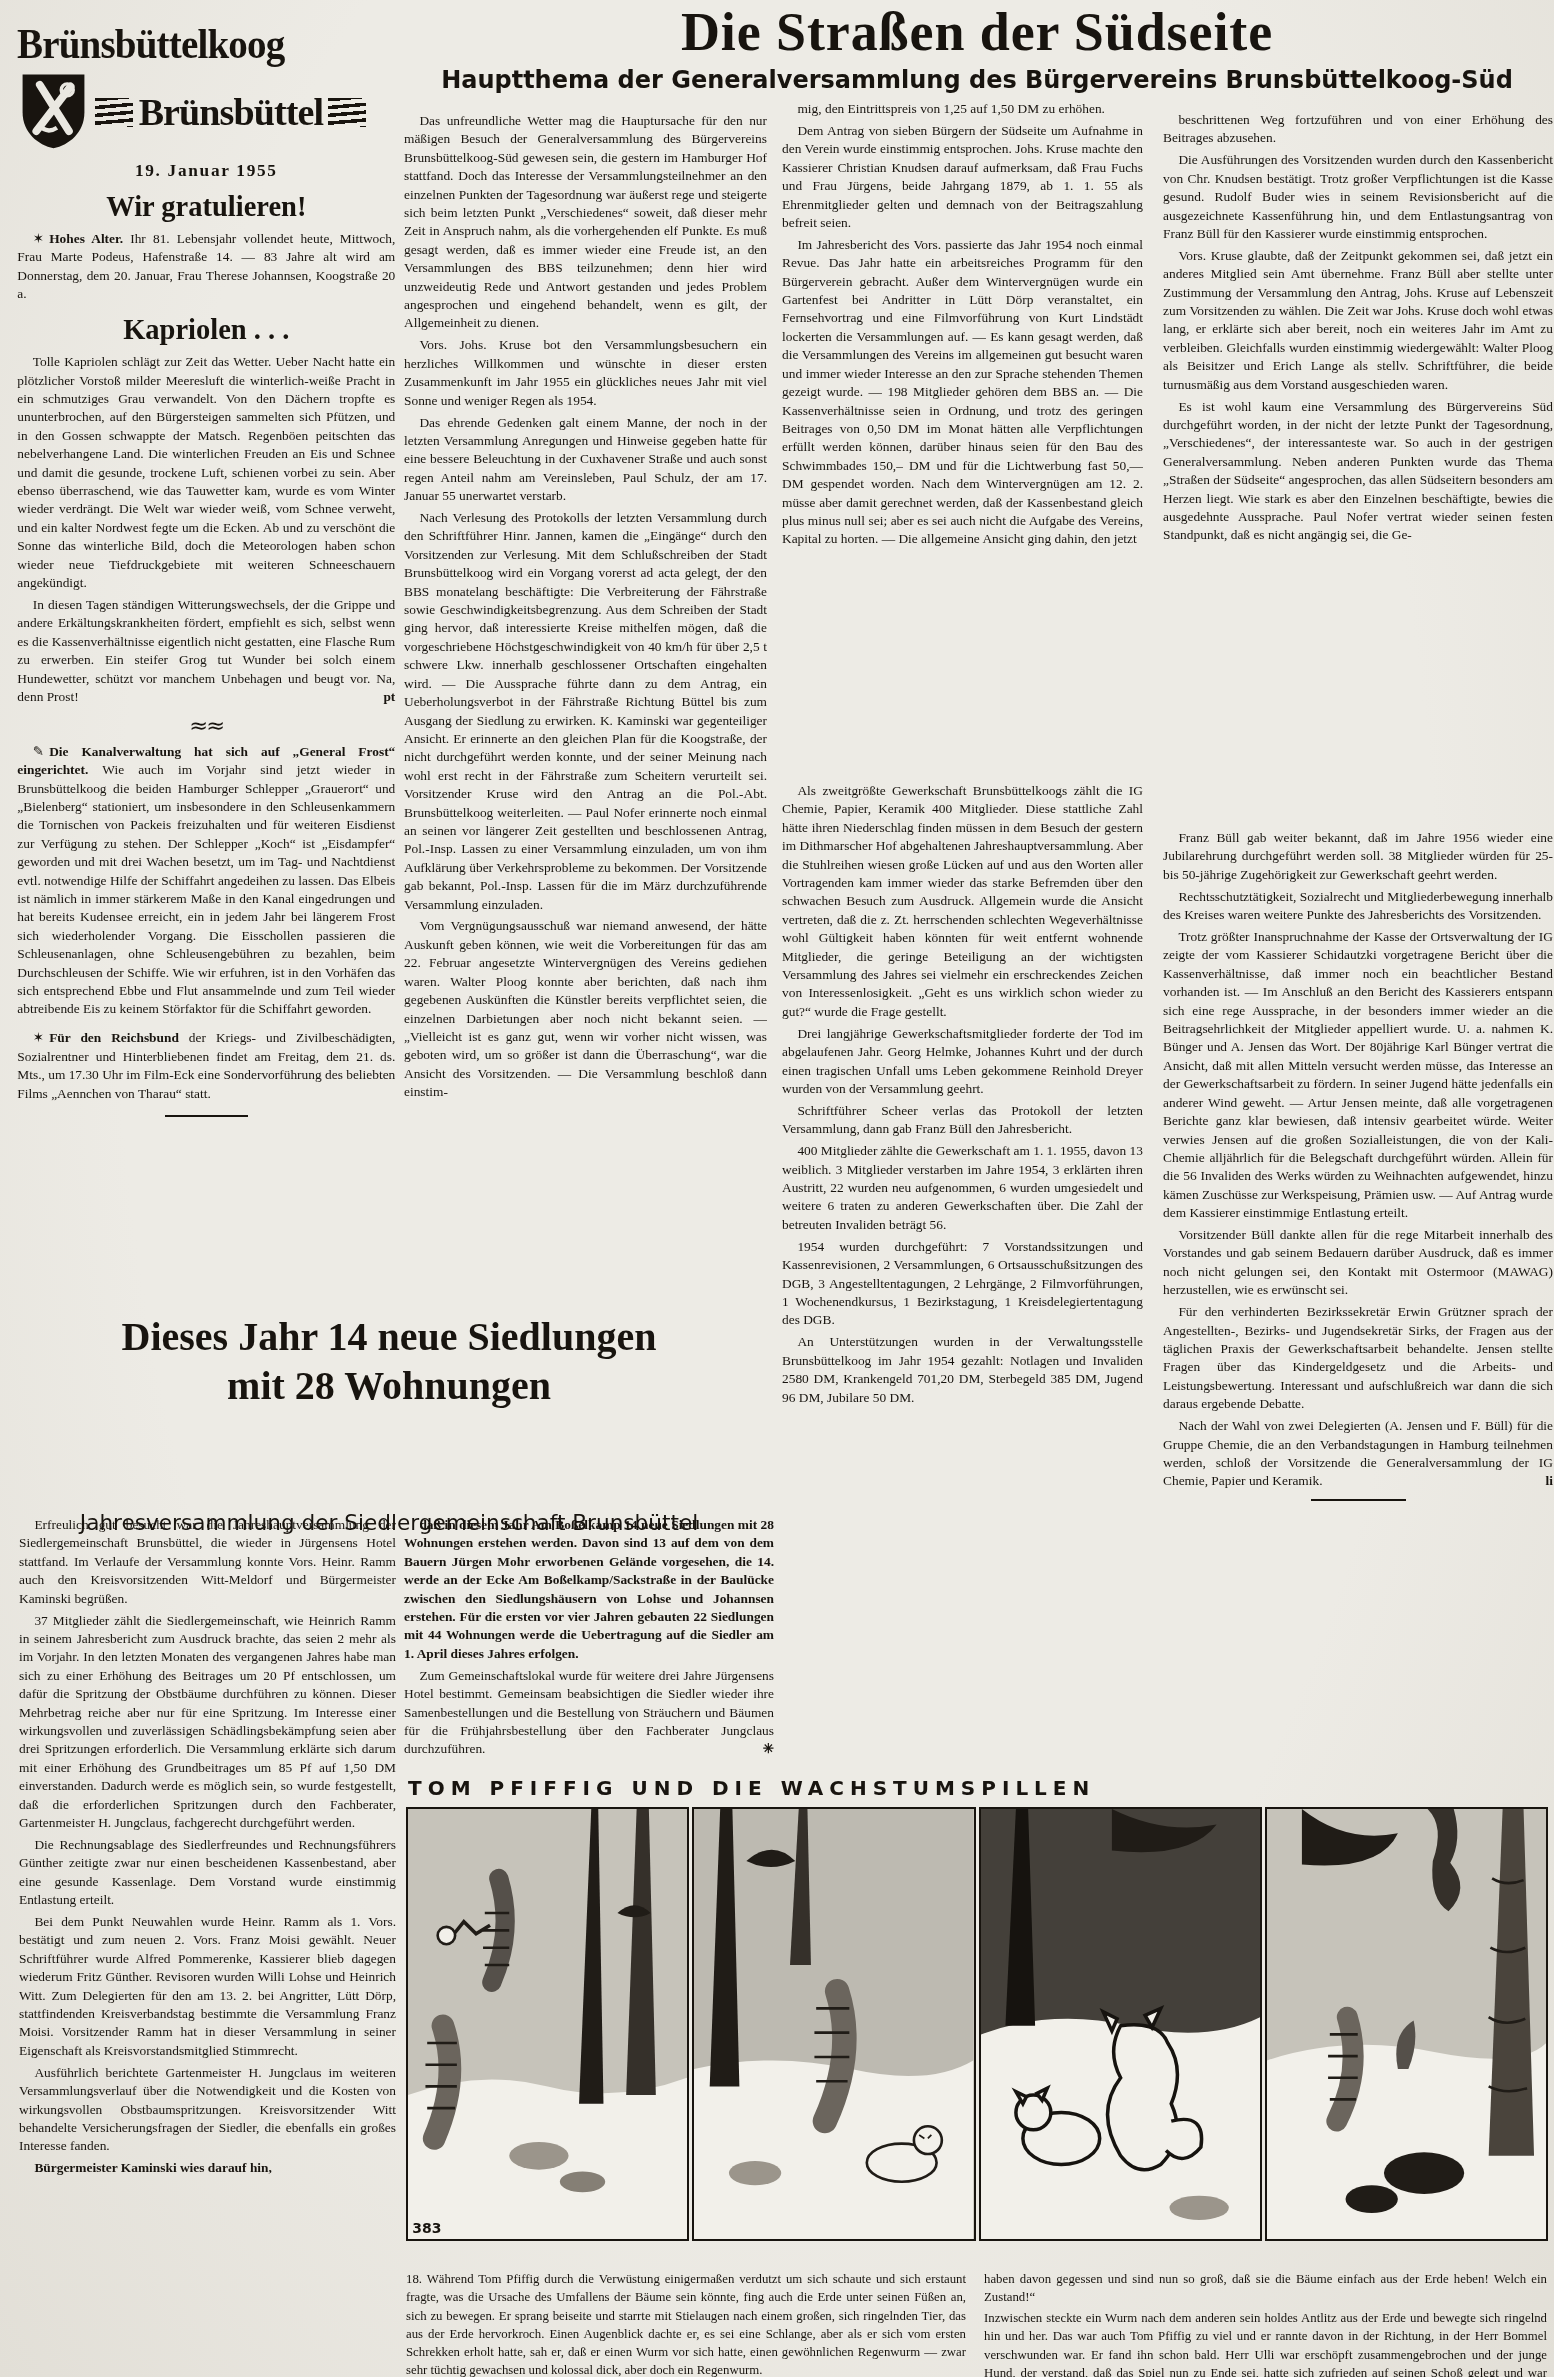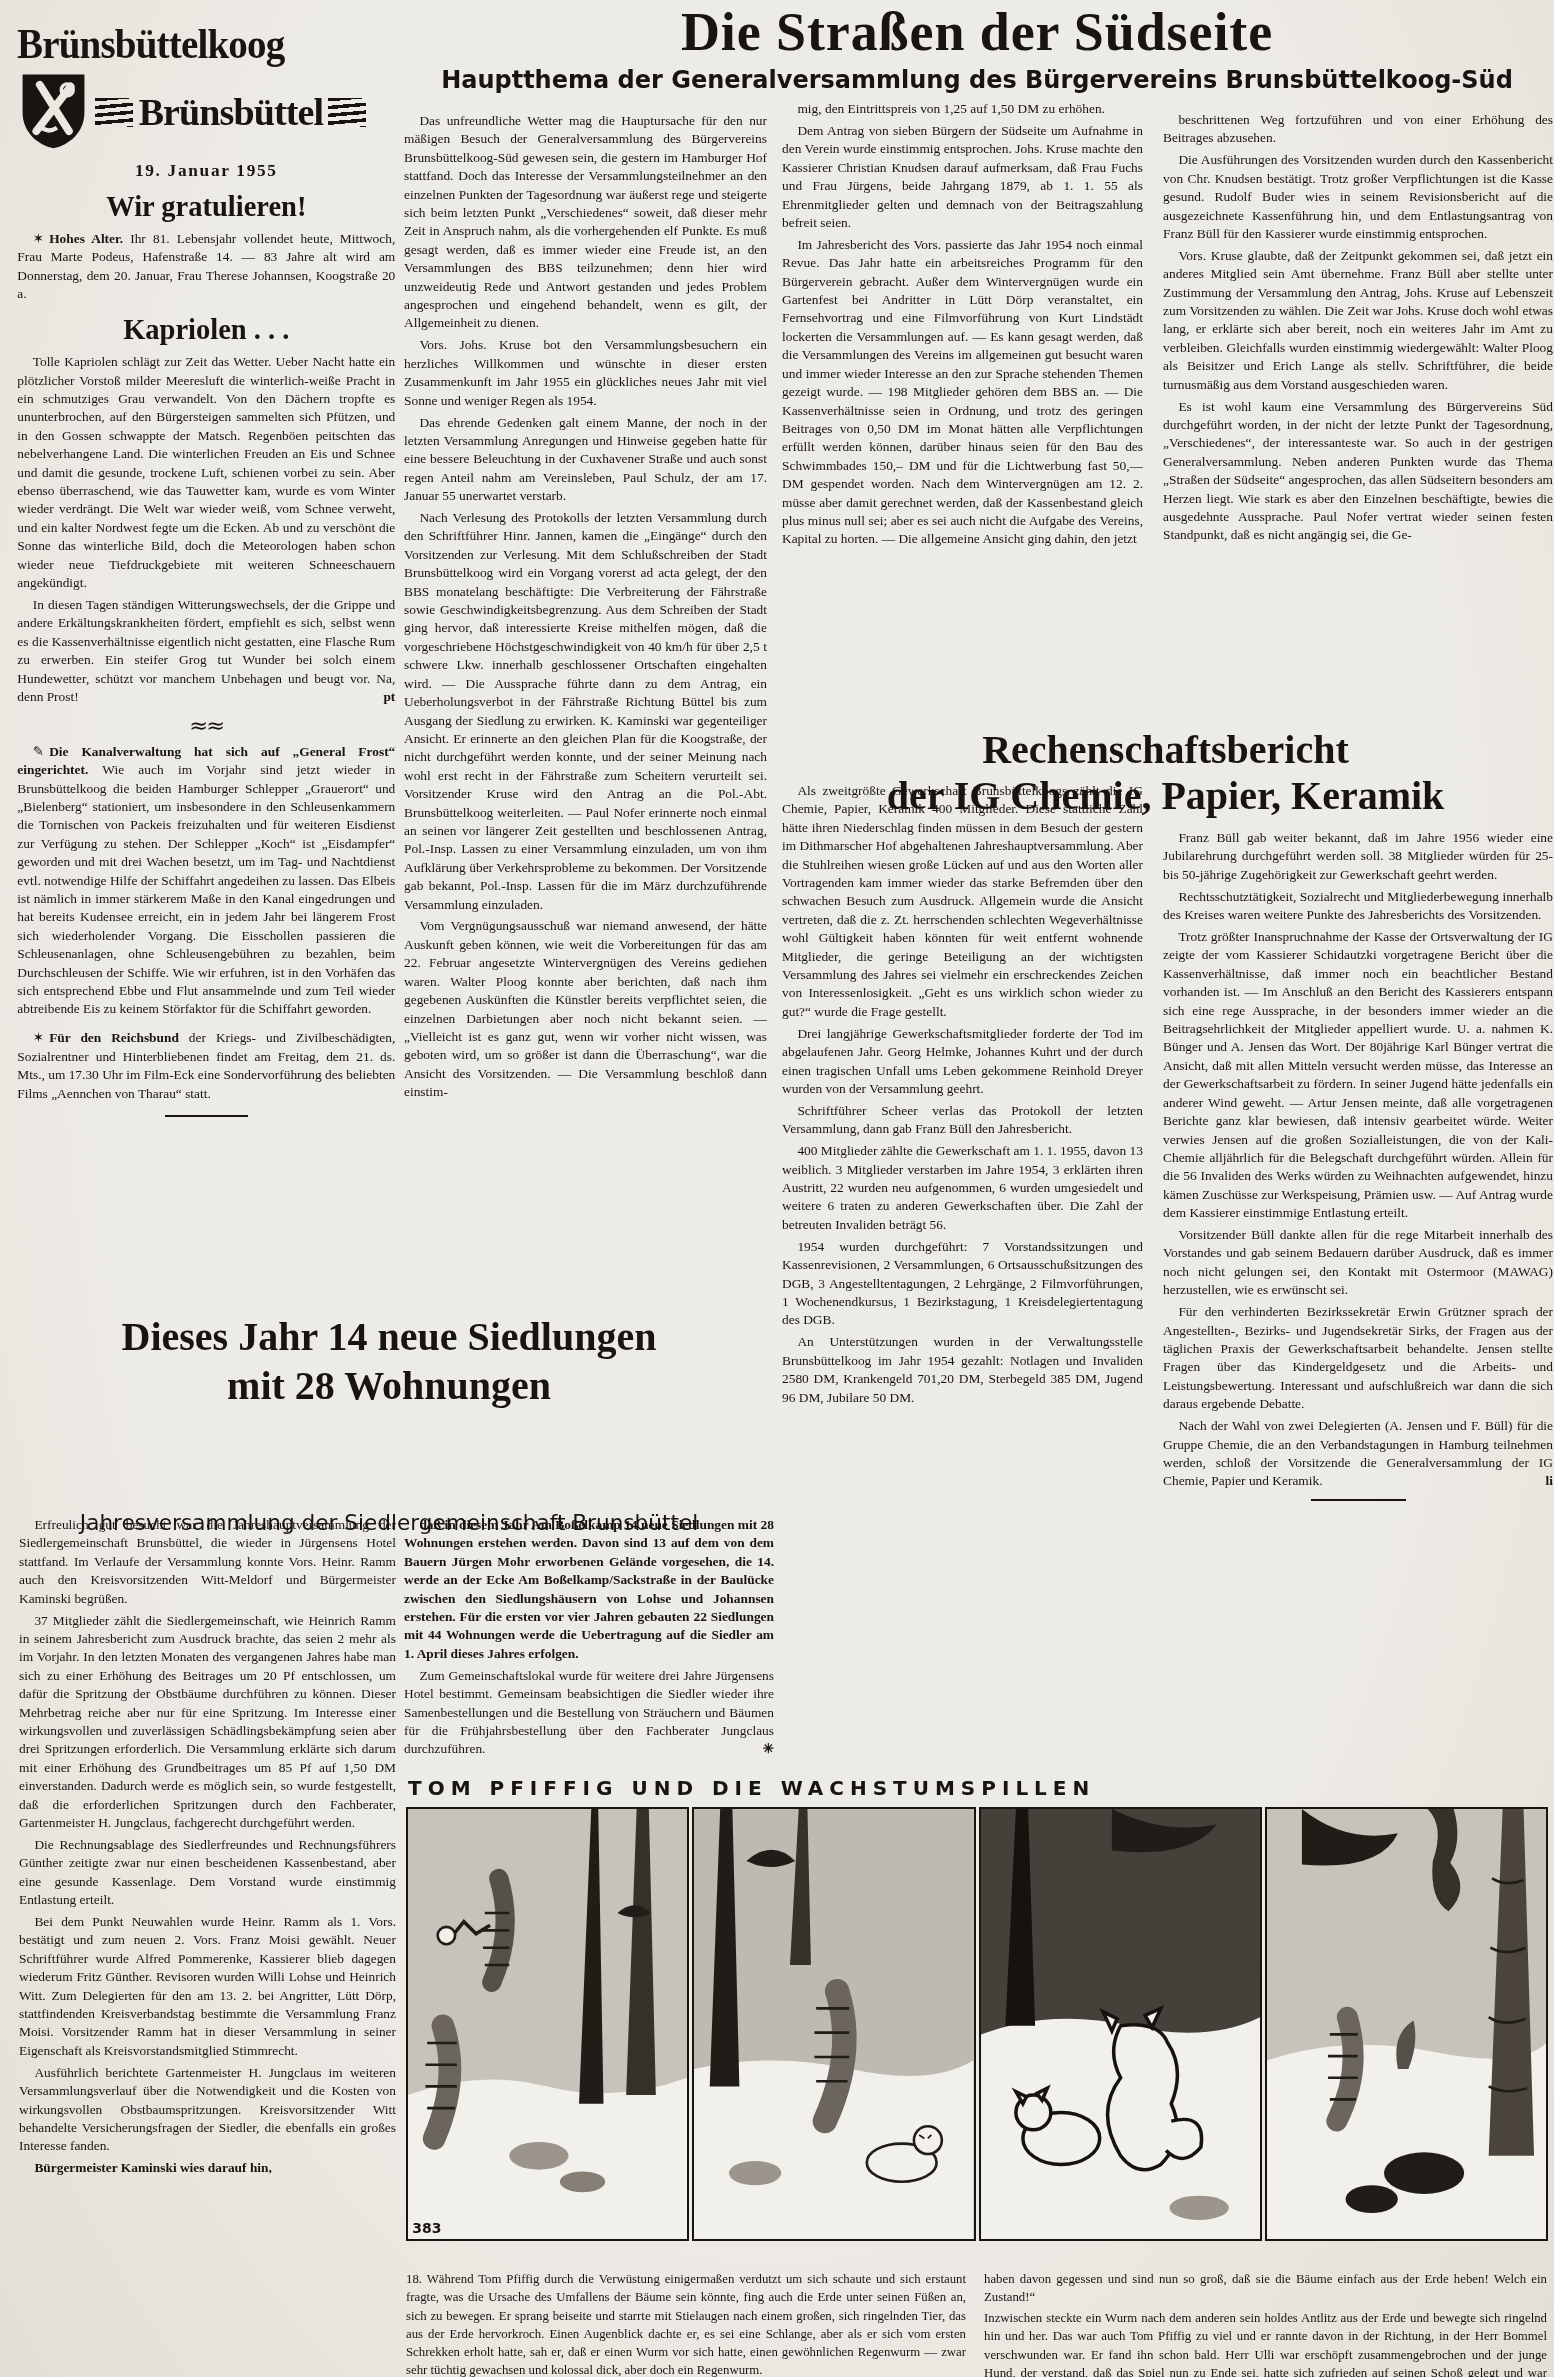--- a/index.html
+++ b/index.html
@@ -115,24 +115,20 @@
       <p>Dem Antrag von sieben Bürgern der Südseite um Aufnahme in den Verein wurde einstimmig entsprochen. Johs. Kruse machte den Kassierer Christian Knudsen darauf aufmerksam, daß Frau Fuchs und Frau Jürgens, beide Jahrgang 1879, ab 1. 1. 55 als Ehrenmitglieder gelten und demnach von der Beitragszahlung befreit seien.</p>
       <p>Im Jahresbericht des Vors. passierte das Jahr 1954 noch einmal Revue. Das Jahr hatte ein arbeitsreiches Programm für den Bürgerverein gebracht. Außer dem Wintervergnügen wurde ein Gartenfest bei Andritter in Lütt Dörp veranstaltet, ein Fernsehvortrag und eine Filmvorführung von Kurt Lindstädt lockerten die Versammlungen auf. — Es kann gesagt werden, daß die Versammlungen des Vereins im allgemeinen gut besucht waren und immer wieder Interesse an den zur Sprache stehenden Themen gezeigt wurde. — 198 Mitglieder gehören dem BBS an. — Die Kassenverhältnisse seien in Ordnung, und trotz des geringen Beitrages von 0,50 DM im Monat hätten alle Verpflichtungen erfüllt werden können, darüber hinaus seien für den Bau des Schwimmbades 150,– DM und für die Lichtwerbung fast 50,— DM gespendet worden. Nach dem Wintervergnügen am 12. 2. müsse aber damit gerechnet werden, daß der Kassenbestand gleich plus minus null sei; aber es sei auch nicht die Aufgabe des Vereins, Kapital zu horten. — Die allgemeine Ansicht ging dahin, den jetzt</p>
     </div>
   <div id="main-colC" class="abs">
       <p>beschrittenen Weg fortzuführen und von einer Erhöhung des Beitrages abzusehen.</p>
       <p>Die Ausführungen des Vorsitzenden wurden durch den Kassenbericht von Chr. Knudsen bestätigt. Trotz großer Verpflichtungen ist die Kasse gesund. Rudolf Buder wies in seinem Revisionsbericht auf die ausgezeichnete Kassenführung hin, und dem Entlastungsantrag von Franz Büll für den Kassierer wurde einstimmig entsprochen.</p>
       <p>Vors. Kruse glaubte, daß der Zeitpunkt gekommen sei, daß jetzt ein anderes Mitglied sein Amt übernehme. Franz Büll aber stellte unter Zustimmung der Versammlung den Antrag, Johs. Kruse auf Lebenszeit zum Vorsitzenden zu wählen. Die Zeit war Johs. Kruse doch wohl etwas lang, er erklärte sich aber bereit, noch ein weiteres Jahr im Amt zu verbleiben. Gleichfalls wurden einstimmig wiedergewählt: Walter Ploog als Beisitzer und Erich Lange als stellv. Schriftführer, die beide turnusmäßig aus dem Vorstand ausgeschieden waren.</p>
       <p>Es ist wohl kaum eine Versammlung des Bürgervereins Süd durchgeführt worden, in der nicht der letzte Punkt der Tagesordnung, „Verschiedenes“, der interessanteste war. So auch in der gestrigen Generalversammlung. Neben anderen Punkten wurde das Thema „Straßen der Südseite“ angesprochen, das allen Südseitern besonders am Herzen liegt. Wie stark es aber den Einzelnen beschäftigte, bewies die ausgedehnte Aussprache. Paul Nofer vertrat wieder seinen festen Standpunkt, daß es nicht angängig sei, die Ge-</p>
     </div>
 
-  <div id="ig-headline" class="abs">
-    <div>Rechenschaftsbericht</div>
-    <div>der IG Chemie, Papier, Keramik</div>
-  </div>
   <div id="ig-colA" class="abs">
       <p>Als zweitgrößte Gewerkschaft Brunsbüttelkoogs zählt die IG Chemie, Papier, Keramik 400 Mitglieder. Diese stattliche Zahl hätte ihren Niederschlag finden müssen in dem Besuch der gestern im Dithmarscher Hof abgehaltenen Jahreshauptversammlung. Aber die Stuhlreihen wiesen große Lücken auf und aus den Worten aller Vortragenden kam immer wieder das starke Befremden über den schwachen Besuch zum Ausdruck. Allgemein wurde die Ansicht vertreten, daß die z. Zt. herrschenden schlechten Wegeverhältnisse wohl Gültigkeit haben könnten für weit entfernt wohnende Mitglieder, die geringe Beteiligung an der wichtigsten Versammlung des Jahres sei vielmehr ein erschreckendes Zeichen von Interessenlosigkeit. „Geht es uns wirklich schon wieder zu gut?“ wurde die Frage gestellt.</p>
       <p>Drei langjährige Gewerkschaftsmitglieder forderte der Tod im abgelaufenen Jahr. Georg Helmke, Johannes Kuhrt und der durch einen tragischen Unfall ums Leben gekommene Reinhold Dreyer wurden von der Versammlung geehrt.</p>
       <p>Schriftführer Scheer verlas das Protokoll der letzten Versammlung, dann gab Franz Büll den Jahresbericht.</p>
       <p>400 Mitglieder zählte die Gewerkschaft am 1. 1. 1955, davon 13 weiblich. 3 Mitglieder verstarben im Jahre 1954, 3 erklärten ihren Austritt, 22 wurden neu aufgenommen, 6 wurden umgesiedelt und weitere 6 traten zu anderen Gewerkschaften über. Die Zahl der betreuten Invaliden beträgt 56.</p>
       <p>1954 wurden durchgeführt: 7 Vorstandssitzungen und Kassenrevisionen, 2 Versammlungen, 6 Ortsausschußsitzungen des DGB, 3 Angestelltentagungen, 2 Lehrgänge, 2 Filmvorführungen, 1 Wochenendkursus, 1 Bezirkstagung, 1 Kreisdelegiertentagung des DGB.</p>
       <p>An Unterstützungen wurden in der Verwaltungsstelle Brunsbüttelkoog im Jahr 1954 gezahlt: Notlagen und Invaliden 2580 DM, Krankengeld 701,20 DM, Sterbegeld 385 DM, Jugend 96 DM, Jubilare 50 DM.</p>
     </div>
   <div id="ig-colB" class="abs">
     <div>

